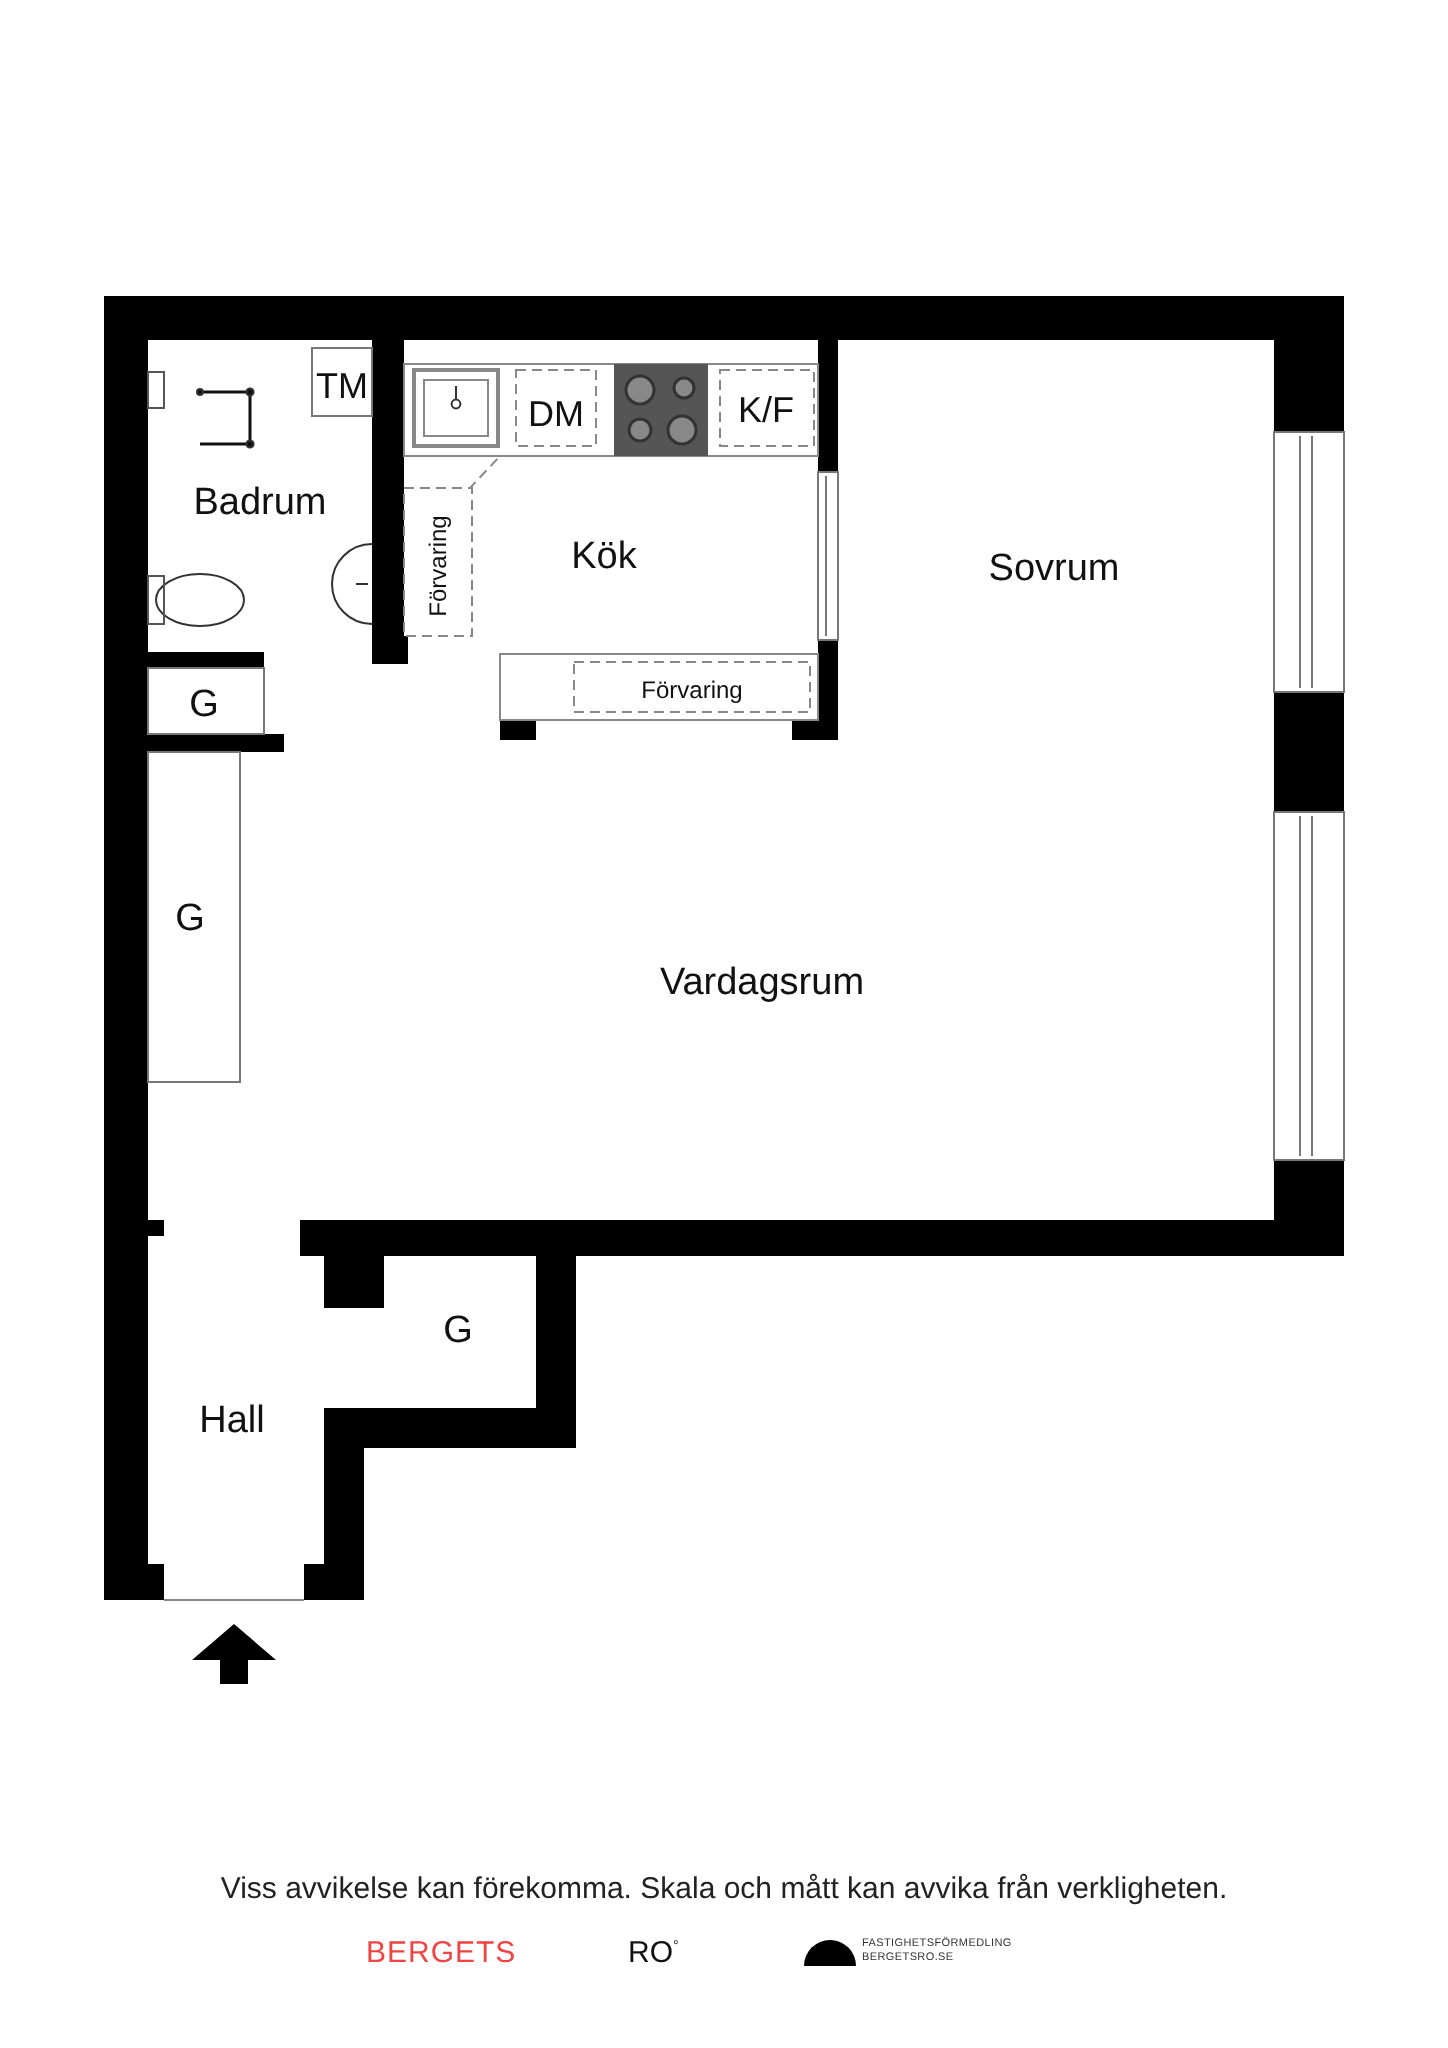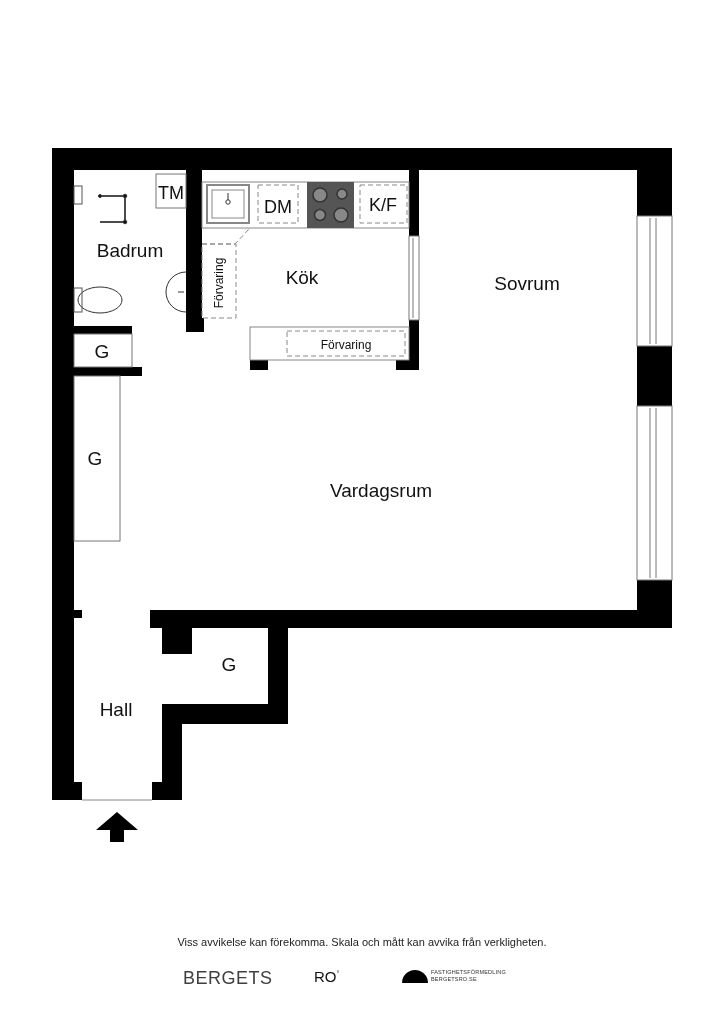--- a/index.html
+++ b/index.html
@@ -1,20 +1,20 @@
 <!DOCTYPE html>
 <html><head>
   <meta charset="utf-8">
   <style>
     html, body { margin: 0; padding: 0; background: #ffffff; }
     body { width: 724px; height: 1024px; position: relative; overflow: hidden; font-family: "Liberation Sans", sans-serif; }
     #plan { position: absolute; left: 0; top: 0; }
     .lbl { font-family: "Liberation Sans", sans-serif; fill: #111; }
-    .disclaimer { position: absolute; left: 0; width: 724px; top: 936px; text-align: center; font-size: 11px; color: #222; font-family: "Liberation Sans", sans-serif; }
-    .logo-bergets { position: absolute; left: 183px; top: 968px; font-size: 18px; letter-spacing: 0.5px; color: #404040; font-family: "Liberation Sans", sans-serif; }
+    .disclaimer { position: absolute; left: 0; width: 724px; top: 936px; text-align: center; font-size: 15px; color: #222; font-family: "Liberation Sans", sans-serif; }
+    .logo-bergets { position: absolute; left: 183px; top: 968px; font-size: 15px; letter-spacing: 0.5px; color: #ef4444; font-family: "Liberation Sans", sans-serif; }
     .logo-ro { position: absolute; left: 314px; top: 968px; font-size: 15px; color: #111; font-family: "Liberation Sans", sans-serif; }
     .logo-ro sup { font-size: 7px; }
     .logo-dome { position: absolute; left: 402px; top: 970px; width: 26px; height: 13px; background: #000; border-radius: 13px 13px 0 0; }
     .logo-text { position: absolute; left: 431px; top: 969px; font-size: 5.5px; line-height: 7px; color: #333; letter-spacing: 0.2px; font-family: "Liberation Sans", sans-serif; }
   </style>
 </head>
 <body>
 
 <svg id="plan" width="724" height="1024" viewBox="0 0 724 1024" xmlns="http://www.w3.org/2000/svg">
 

